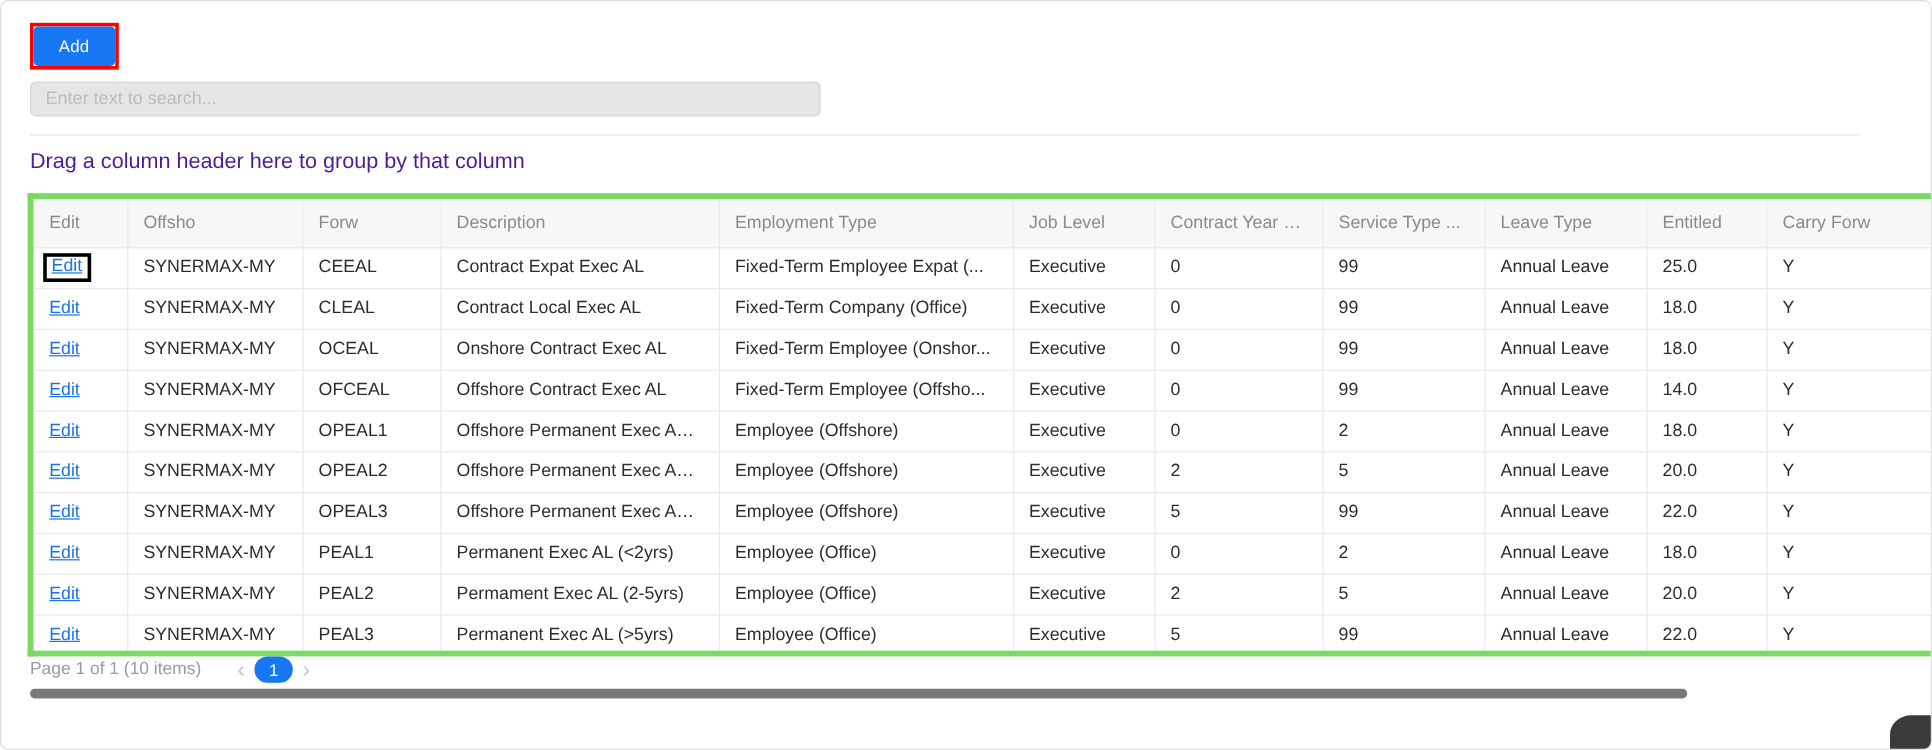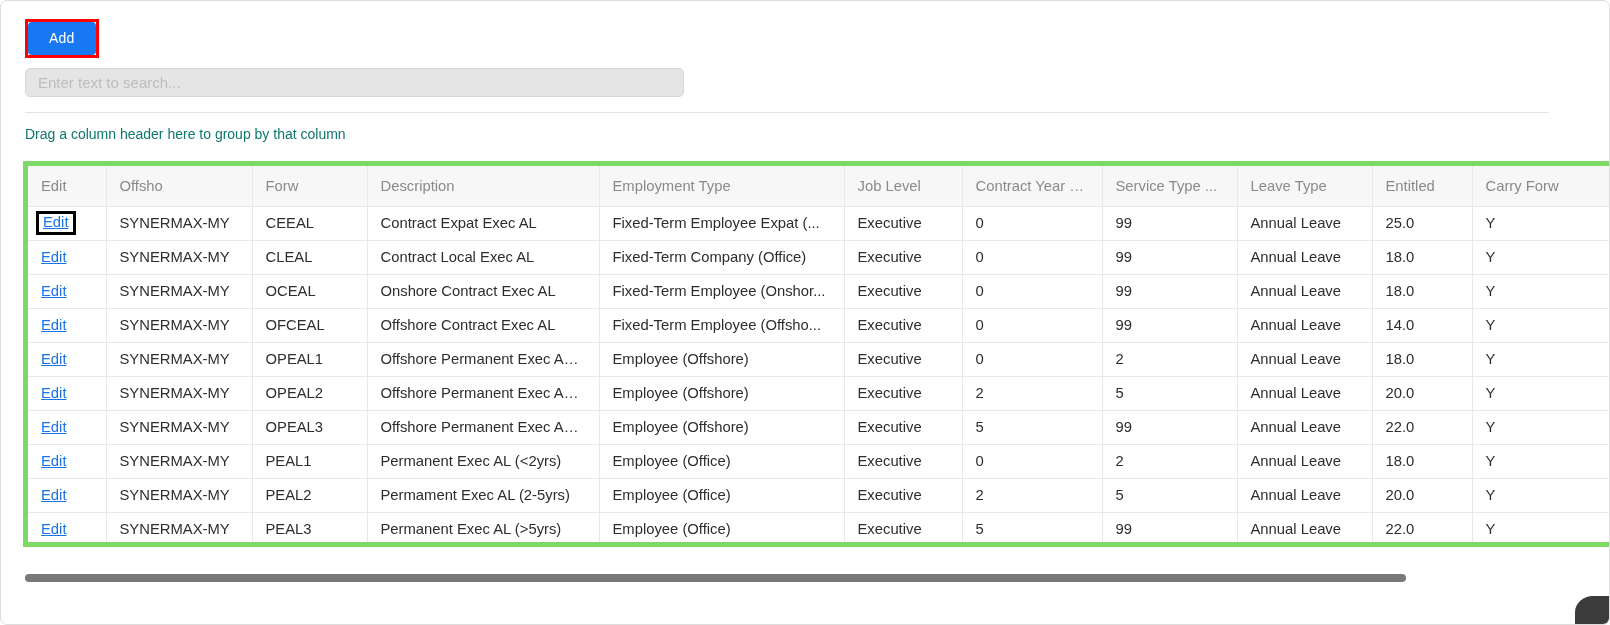--- a/index.html
+++ b/index.html
@@ -79,22 +79,22 @@
     width: 1524px;
     height: 1px;
     background: #e4e4e4;
   }
   .group-bar {
     position: absolute;
     left: 24px;
     top: 121px;
     width: 1524px;
     height: 24px;
-    font-size: 14px;
-    color: #0f766e;
+    font-size: 18px;
+    color: #4c1d95;
     line-height: 24px;
   }
 
   
   .grid-outline {
     position: absolute;
     left: 22px;
     top: 160px;
     width: 1588px;
     height: 386px;
@@ -404,19 +404,25 @@
               <td class="num">99</td>
               <td>Annual Leave</td>
               <td class="num">22.0</td>
               <td>Y</td>
             </tr>
           </tbody>
       </table>
     </div>
   </div>
 
+  <div class="pager">
+    <span class="pager-text">Page 1 of 1 (10 items)</span>
+    <span class="pg-arrow">‹</span>
+    <span class="pg-num">1</span>
+    <span class="pg-arrow">›</span>
+  </div>
 
   <div class="hscroll-track">
     <div class="hscroll-thumb"></div>
   </div>
 
   <div class="corner-cursor"></div>
 </div>
 
 </body></html>

